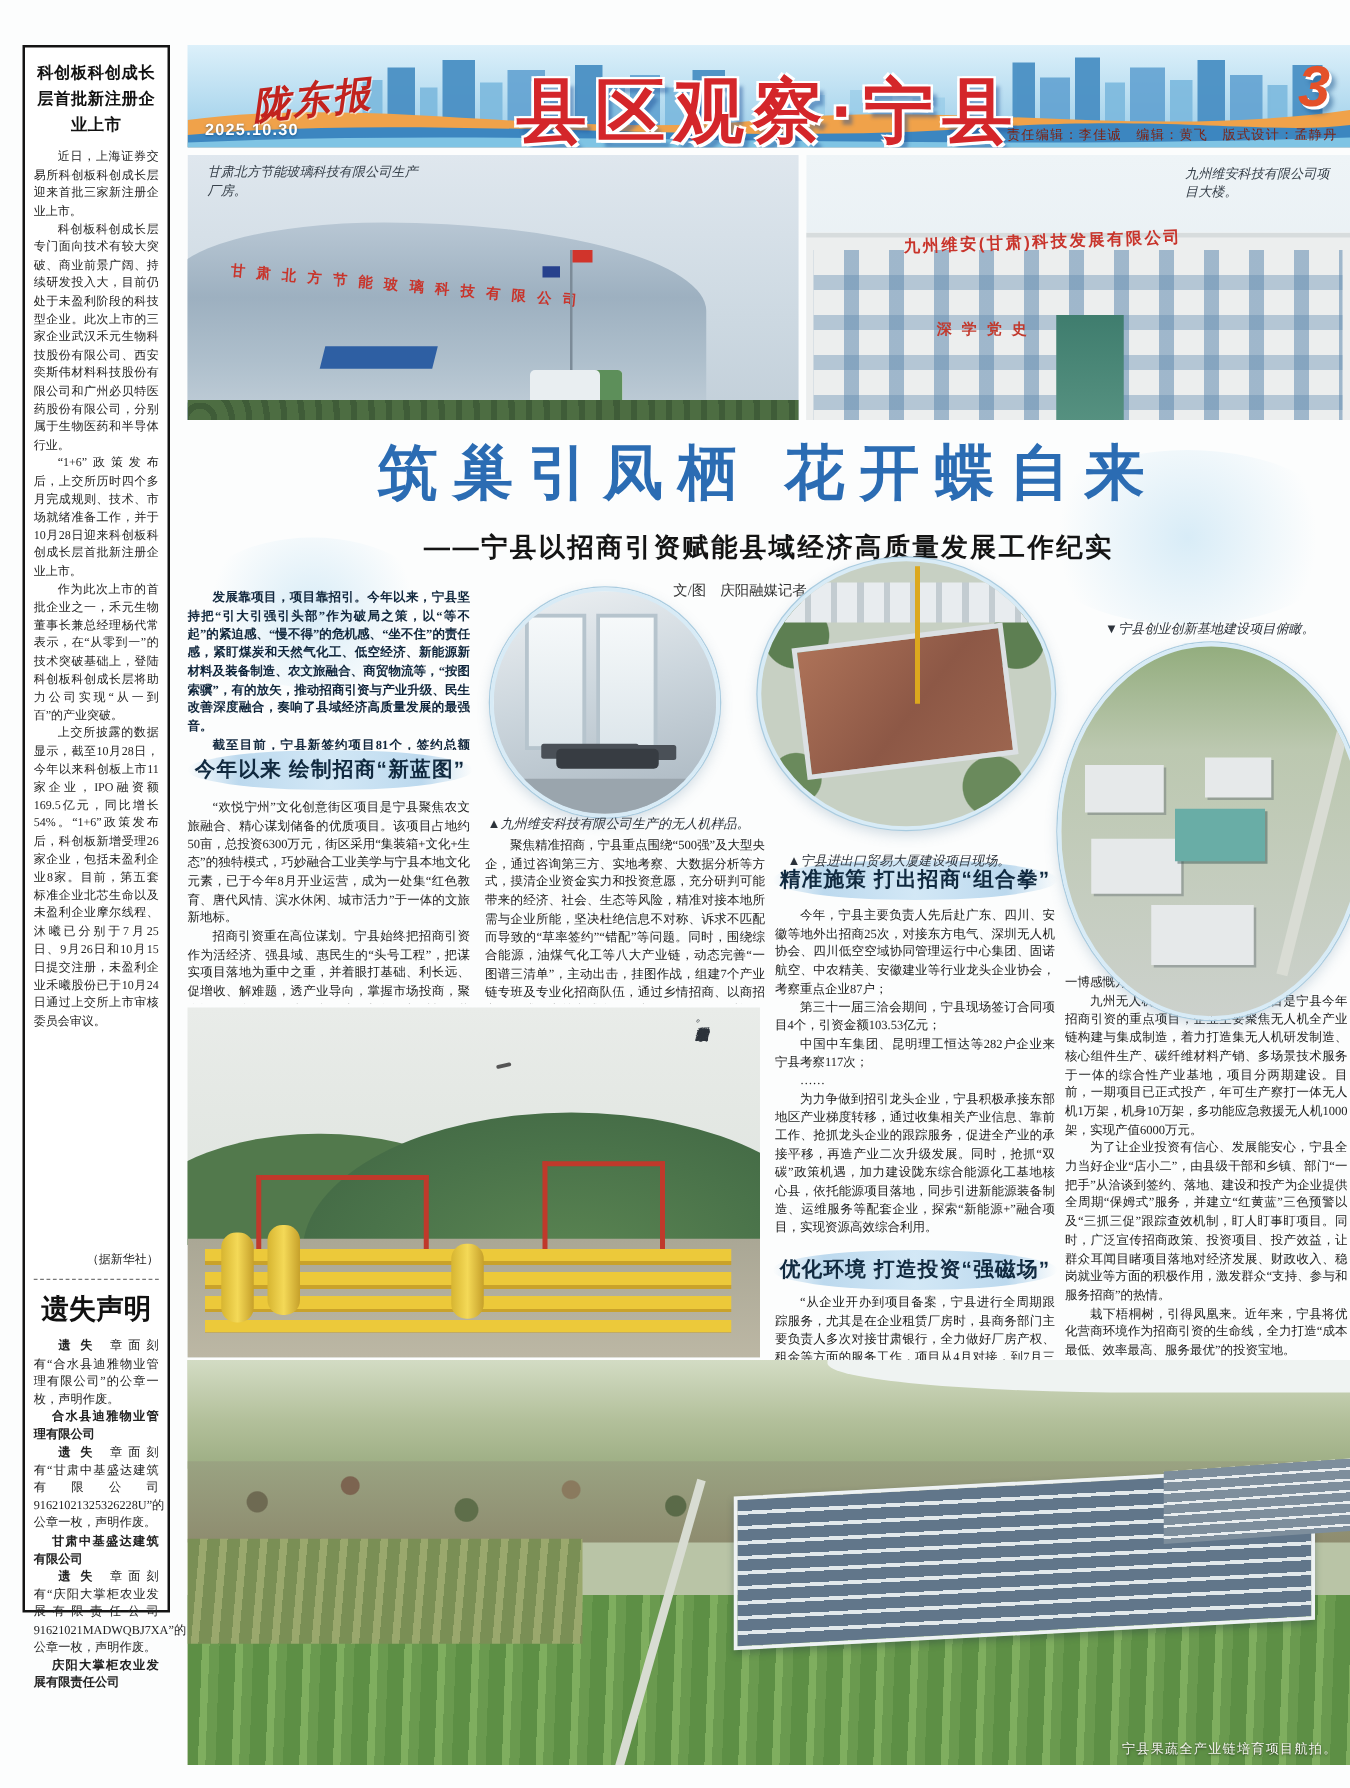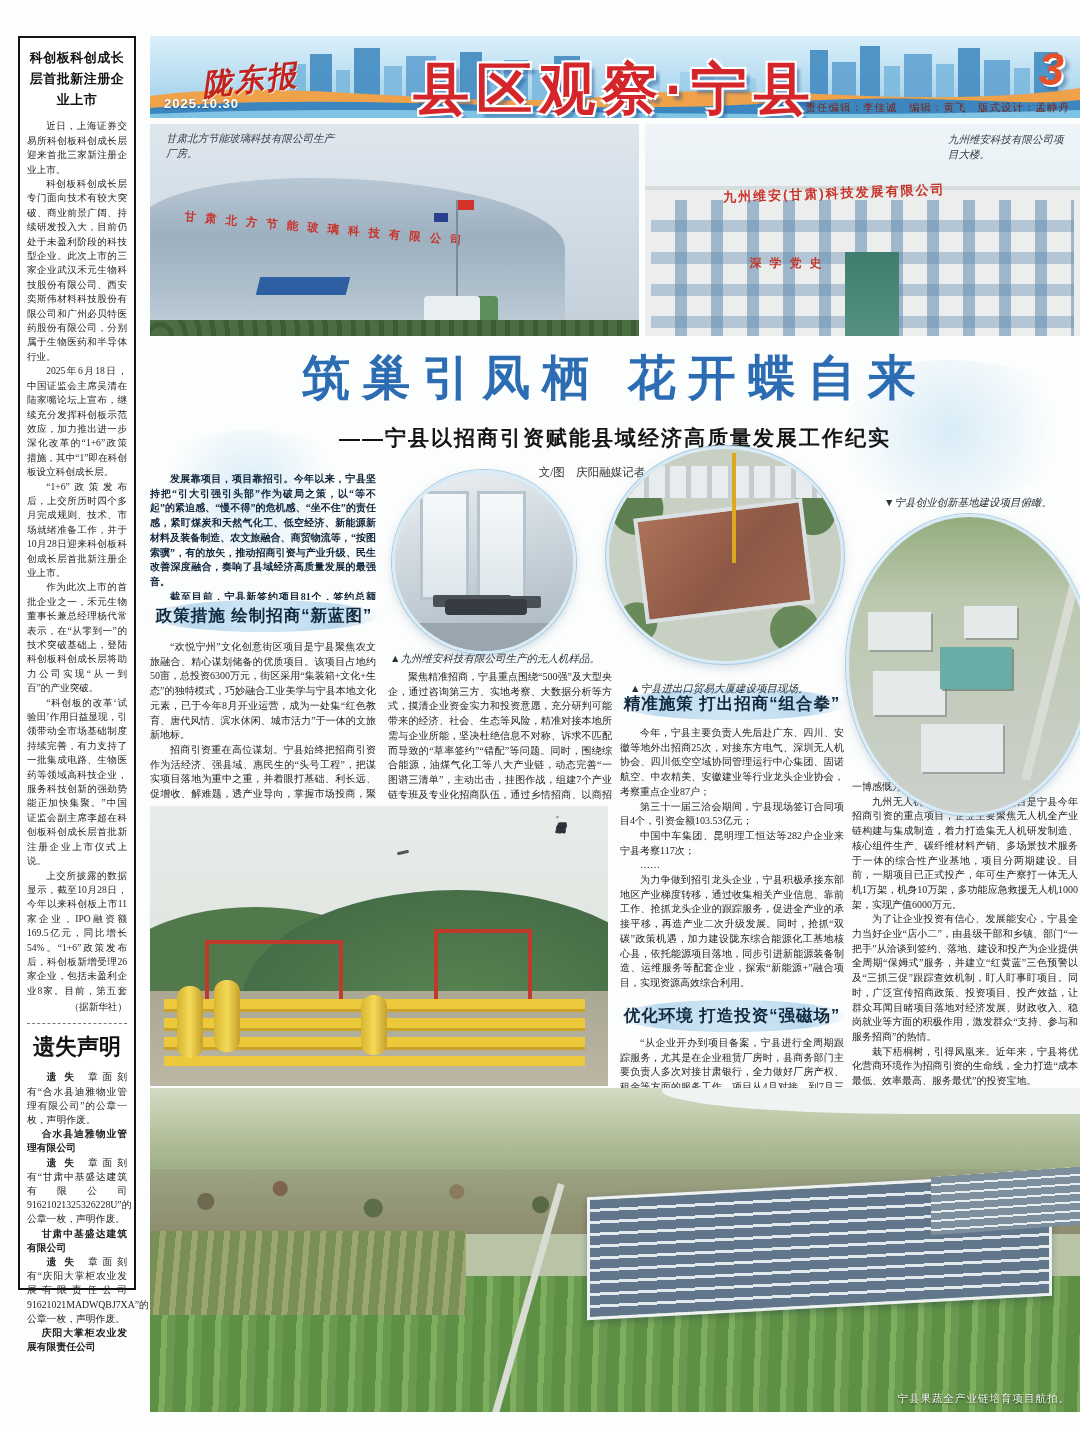--- a/index.html
+++ b/index.html
@@ -184,24 +184,22 @@
 </head>
 <body>
 
 <div class="page">
 
   <aside class="sidebar">
     <div class="sb-title">科创板科创成长层首批新注册企业上市</div>
     <div class="sb-article">
       <p>近日，上海证券交易所科创板科创成长层迎来首批三家新注册企业上市。</p>
       <p>科创板科创成长层专门面向技术有较大突破、商业前景广阔、持续研发投入大，目前仍处于未盈利阶段的科技型企业。此次上市的三家企业武汉禾元生物科技股份有限公司、西安奕斯伟材料科技股份有限公司和广州必贝特医药股份有限公司，分别属于生物医药和半导体行业。</p>
-      <p>2025年6月18日，中国证监会主席吴清在陆家嘴论坛上宣布，继续充分发挥科创板示范效应，加力推出进一步深化改革的“1+6”政策措施，其中“1”即在科创板设立科创成长层。</p>
       <p>“1+6”政策发布后，上交所历时四个多月完成规则、技术、市场就绪准备工作，并于10月28日迎来科创板科创成长层首批新注册企业上市。</p>
       <p>作为此次上市的首批企业之一，禾元生物董事长兼总经理杨代常表示，在“从零到一”的技术突破基础上，登陆科创板科创成长层将助力公司实现“从一到百”的产业突破。</p>
-      <p>“科创板的改革‘试验田’作用日益显现，引领带动全市场基础制度持续完善，有力支持了一批集成电路、生物医药等领域高科技企业，服务科技创新的强劲势能正加快集聚。”中国证监会副主席李超在科创板科创成长层首批新注册企业上市仪式上说。</p>
       <p>上交所披露的数据显示，截至10月28日，今年以来科创板上市11家企业，IPO融资额169.5亿元，同比增长54%。“1+6”政策发布后，科创板新增受理26家企业，包括未盈利企业8家。目前，第五套标准企业北芯生命以及未盈利企业摩尔线程、沐曦已分别于7月25日、9月26日和10月15日提交注册，未盈利企业禾曦股份已于10月24日通过上交所上市审核委员会审议。</p>
 
     </div>
     <p class="sb-source">（据新华社）</p>
     <div class="sb-divider"></div>
     <div class="lost">
       <div class="lost-title">遗失声明</div>
       <p><span class="lead">遗失</span><span>章面刻有“合水县迪雅物业管理有限公司”的公章一枚，声明作废。</span></p>
       <p class="signer">合水县迪雅物业管理有限公司</p>
       <p><span class="lead">遗失</span><span>章面刻有“甘肃中基盛达建筑有限公司91621021325326228U”的公章一枚，声明作废。</span></p>
@@ -288,21 +286,21 @@
     <div class="hl-main">筑巢引凤栖  花开蝶自来</div>
     <div class="hl-sub">——宁县以招商引资赋能县域经济高质量发展工作纪实</div>
     <div class="hl-by">文/图　庆阳融媒记者　李建强</div>
   </div>
 
   <div class="col intro">
     <p>发展靠项目，项目靠招引。今年以来，宁县坚持把“引大引强引头部”作为破局之策，以“等不起”的紧迫感、“慢不得”的危机感、“坐不住”的责任感，紧盯煤炭和天然气化工、低空经济、新能源新材料及装备制造、农文旅融合、商贸物流等，“按图索骥”，有的放矢，推动招商引资与产业升级、民生改善深度融合，奏响了县域经济高质量发展的最强音。</p>
     <p>截至目前，宁县新签约项目81个，签约总额214.28亿元，完成省外到位资金95.55亿元，到位资金增量32.51亿元，到位资金增速达51.79%。</p>
   </div>
 
-  <div class="sec-bubble bubble1">政策措施  绘制招商“新蓝图”</div>
+  <div class="sec-bubble bubble1">今年以来  绘制招商“新蓝图”</div>
   <div class="col s1a">
     <p>“欢悦宁州”文化创意街区项目是宁县聚焦农文旅融合、精心谋划储备的优质项目。该项目占地约50亩，总投资6300万元，街区采用“集装箱+文化+生态”的独特模式，巧妙融合工业美学与宁县本地文化元素，已于今年8月开业运营，成为一处集“红色教育、唐代风情、滨水休闲、城市活力”于一体的文旅新地标。</p>
     <p>招商引资重在高位谋划。宁县始终把招商引资作为活经济、强县域、惠民生的“头号工程”，把谋实项目落地为重中之重，并着眼打基础、利长远、促增收、解难题，透产业导向，掌握市场投商，聚焦资源再利用，围绕低空经济、新能源新材料及装备制造、农产品精深加工、生物制药、农文旅融合和仓储物流上下游，精心谋划储备了一批延链补链、集群发展的优质项目。同时，充分用好环评、能评、稳评等结果，确保项目合规性和成熟度。</p>
   </div>
   <div class="col s1b">
     <p>聚焦精准招商，宁县重点围绕“500强”及大型央企，通过咨询第三方、实地考察、大数据分析等方式，摸清企业资金实力和投资意愿，充分研判可能带来的经济、社会、生态等风险，精准对接本地所需与企业所能，坚决杜绝信息不对称、诉求不匹配而导致的“草率签约”“错配”等问题。同时，围绕综合能源，油煤气化工等八大产业链，动态完善“一图谱三清单”，主动出击，挂图作战，组建7个产业链专班及专业化招商队伍，通过乡情招商、以商招商、链式招商等方式多元发力，靶向招引，以资源引、以乡情联结、以诚意打动，推动重大项目引得来、落得下、发展得好。</p>
   </div>
 
   <div class="sec-bubble bubble2">精准施策  打出招商“组合拳”</div>
   <div class="col s2">

